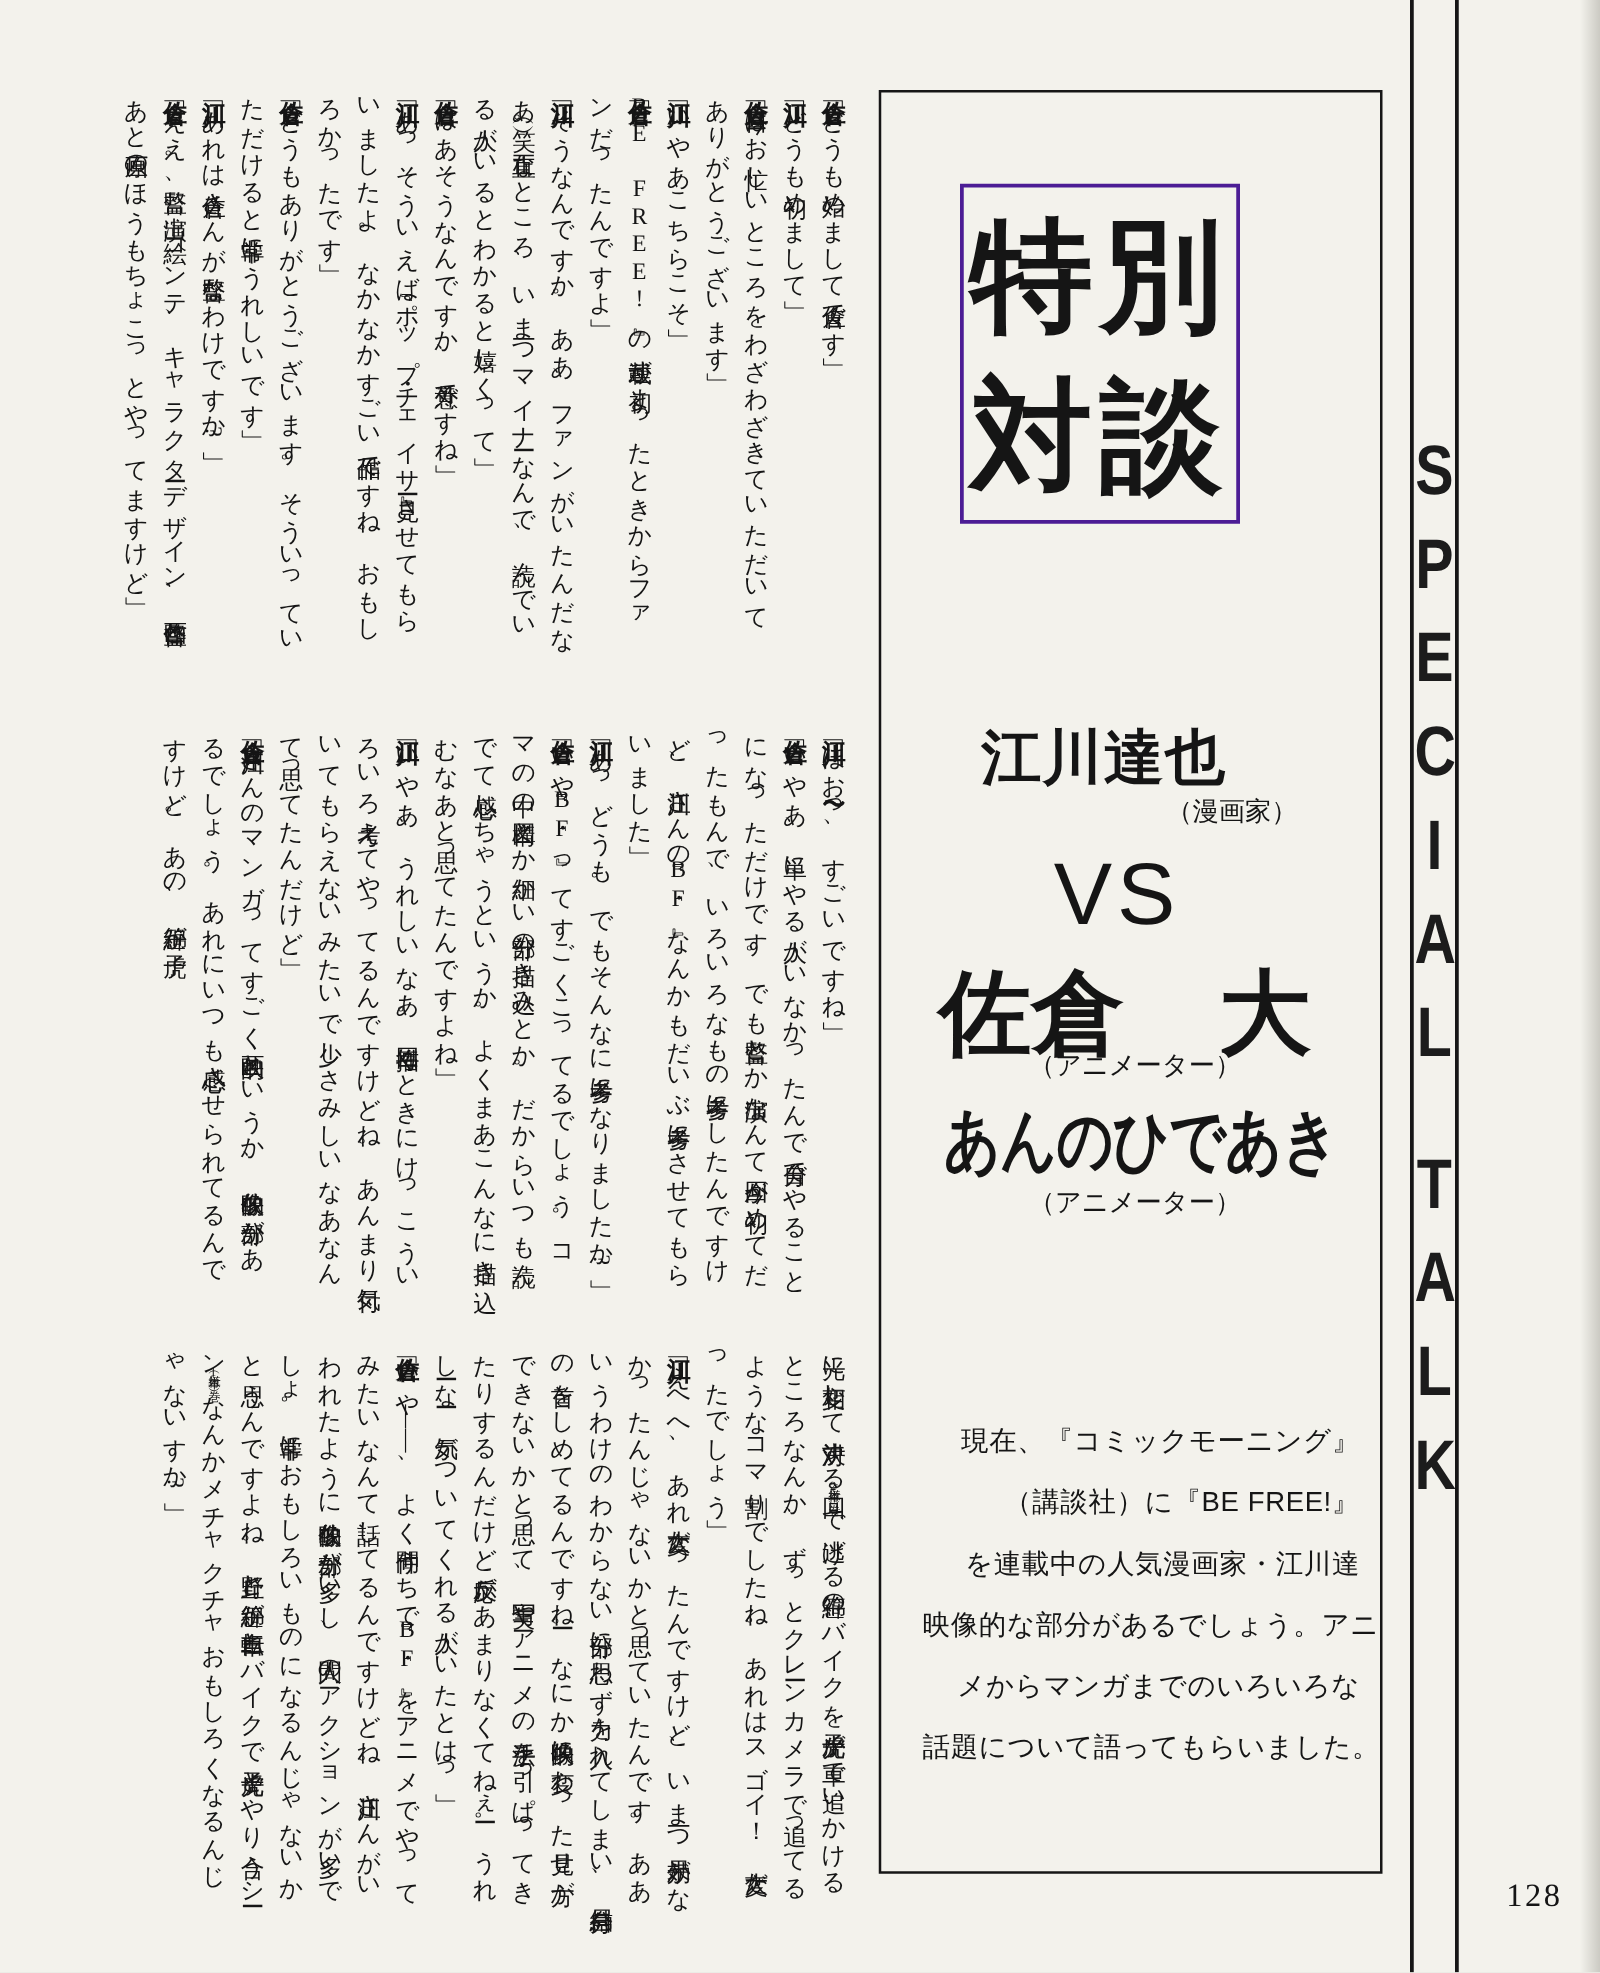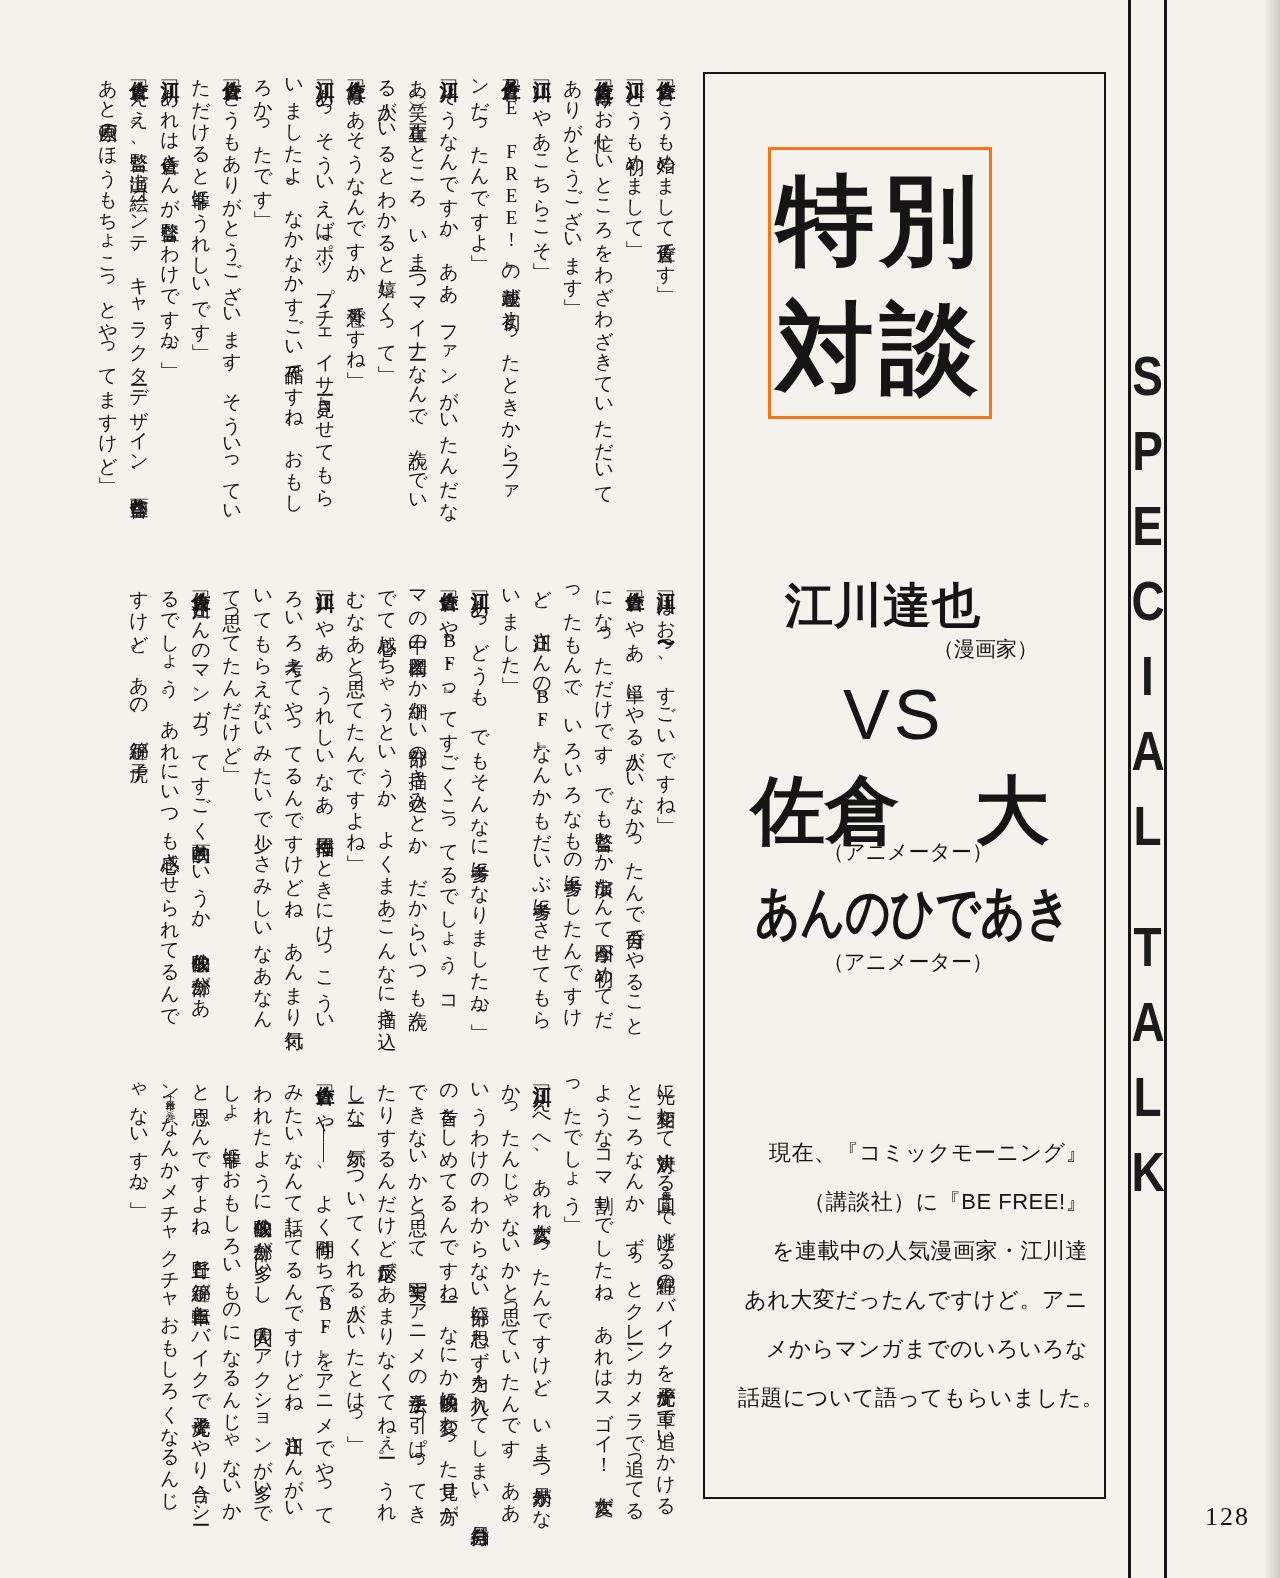--- a/index.html
+++ b/index.html
@@ -23,21 +23,21 @@
   }
   .latin{text-orientation:upright; letter-spacing:1px;}
   .note{font-size:10px; letter-spacing:0; text-orientation:upright;}
   
   .outer-box{
     position:absolute; left:703px; top:72px; width:399px; height:1423px;
     border:2px solid #161616;
   }
   .title-box{
     position:absolute; left:63px; top:73px; width:224px; height:272px;
-    border:3px solid #f97316; text-align:center; box-sizing:border-box;
+    border:3px solid #4c1d95; text-align:center; box-sizing:border-box;
     font-family:"Liberation Sans","DejaVu Sans",sans-serif;
     font-weight:bold; font-size:98px; line-height:128px; letter-spacing:6px;
     padding-top:6px;
   }
   .name-row{position:absolute; font-weight:bold; white-space:nowrap;}
   .egawa{left:44px; top:500px; font-size:48px; letter-spacing:1px;margin-left:36px;}
   .role{position:absolute; font-size:21px; letter-spacing:0; font-weight:normal;}
   .role-mangaka{left:228px; top:561px;}
   .vs{
     position:absolute; left:138px; top:601px; font-size:70px; font-weight:normal;
@@ -128,21 +128,21 @@
     </div>
     <div class="role role-anim1">（アニメーター）</div>
 
     <div class="name-row anno">あんのひであき</div>
     <div class="role role-anim2">（アニメーター）</div>
 
     <div class="intro">
       <div class="line">現在、『コミックモーニング』</div>
       <div class="line">（講談社）に『BE FREE!』</div>
       <div class="line">を連載中の人気漫画家・江川達</div>
-      <div class="line">あれ大変だったんですけど。アニ</div>
+      <div class="line">映像的な部分があるでしょう。アニ</div>
       <div class="line">メからマンガまでのいろいろな</div>
       <div class="line">話題について語ってもらいました。</div>
     </div>
   </div>
 
   <div class="rule rule-left"></div>
   <div class="rule rule-right"></div>
   <div class="side-letters" id="side-letters">
       <span class="ltr">S</span>
       <span class="ltr">P</span>

